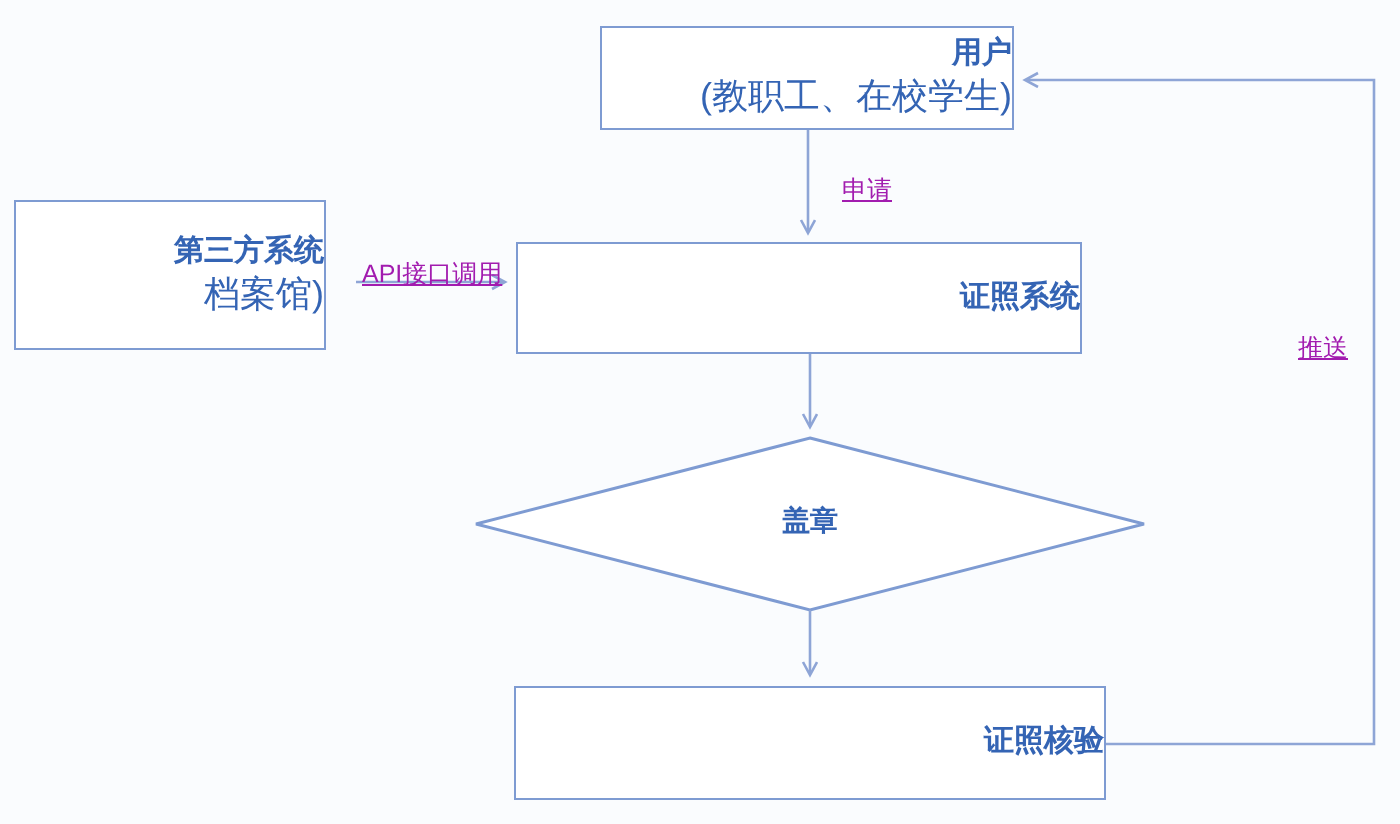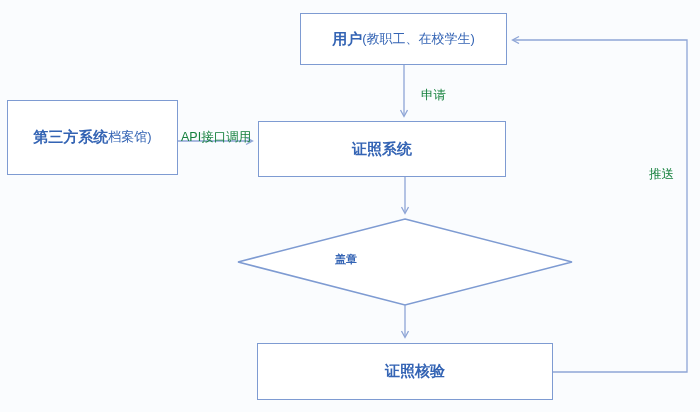--- a/index.html
+++ b/index.html
@@ -19,53 +19,55 @@
     left: 0;
     top: 0;
   }
   .node {
     position: absolute;
     box-sizing: border-box;
     background: #FFFFFF;
     border: 1.5px solid #7E9BD2;
     color: #3464B4;
     display: flex;
-    flex-direction: row;
-    align-items: center;
+    flex-direction: column;
+    align-items: flex-end;
     justify-content: center;
     text-align: center;
     line-height: 1.25;
   }
   .node .title {
     font-size: 15px;
     font-weight: bold;
     white-space: nowrap;
   }
   .node .subtitle {
-    font-size: 13px;
+    font-size: 18px;
     white-space: nowrap;
   }
   .diamond-label {
     position: absolute;
     left: 335px;
     top: 252px;
     width: 140px;
+    text-align: center;
     color: #3464B4;
-    font-size: 11px;
+    font-size: 14px;
     font-weight: bold;
   }
   .edge-label {
     position: absolute;
-    color: #15803d;
+    color: #a21caf;
     font-size: 12.5px;
     white-space: nowrap;
+    text-decoration: underline;
   }
   #node-user        { left: 300px; top: 13px;  width: 207px; height: 52px; }
-  #node-third-party { left: 7px;   top: 100px; width: 171px; height: 75px; }
-  #node-cert-system { left: 258px; top: 121px; width: 248px; height: 56px; }
+  #node-third-party { left: 7px;   top: 100px; width: 156px; height: 75px; }
+  #node-cert-system { left: 258px; top: 121px; width: 283px; height: 56px; }
   #node-cert-verify { left: 257px; top: 343px; width: 296px; height: 57px; padding-left: 20px; }
   #label-apply { left: 421px; top: 87px; }
   #label-api   { left: 181px; top: 129px; }
   #label-push  { left: 649px; top: 166px; }
 </style>
 </head>
 <body>
 
 <div class="canvas">
 

